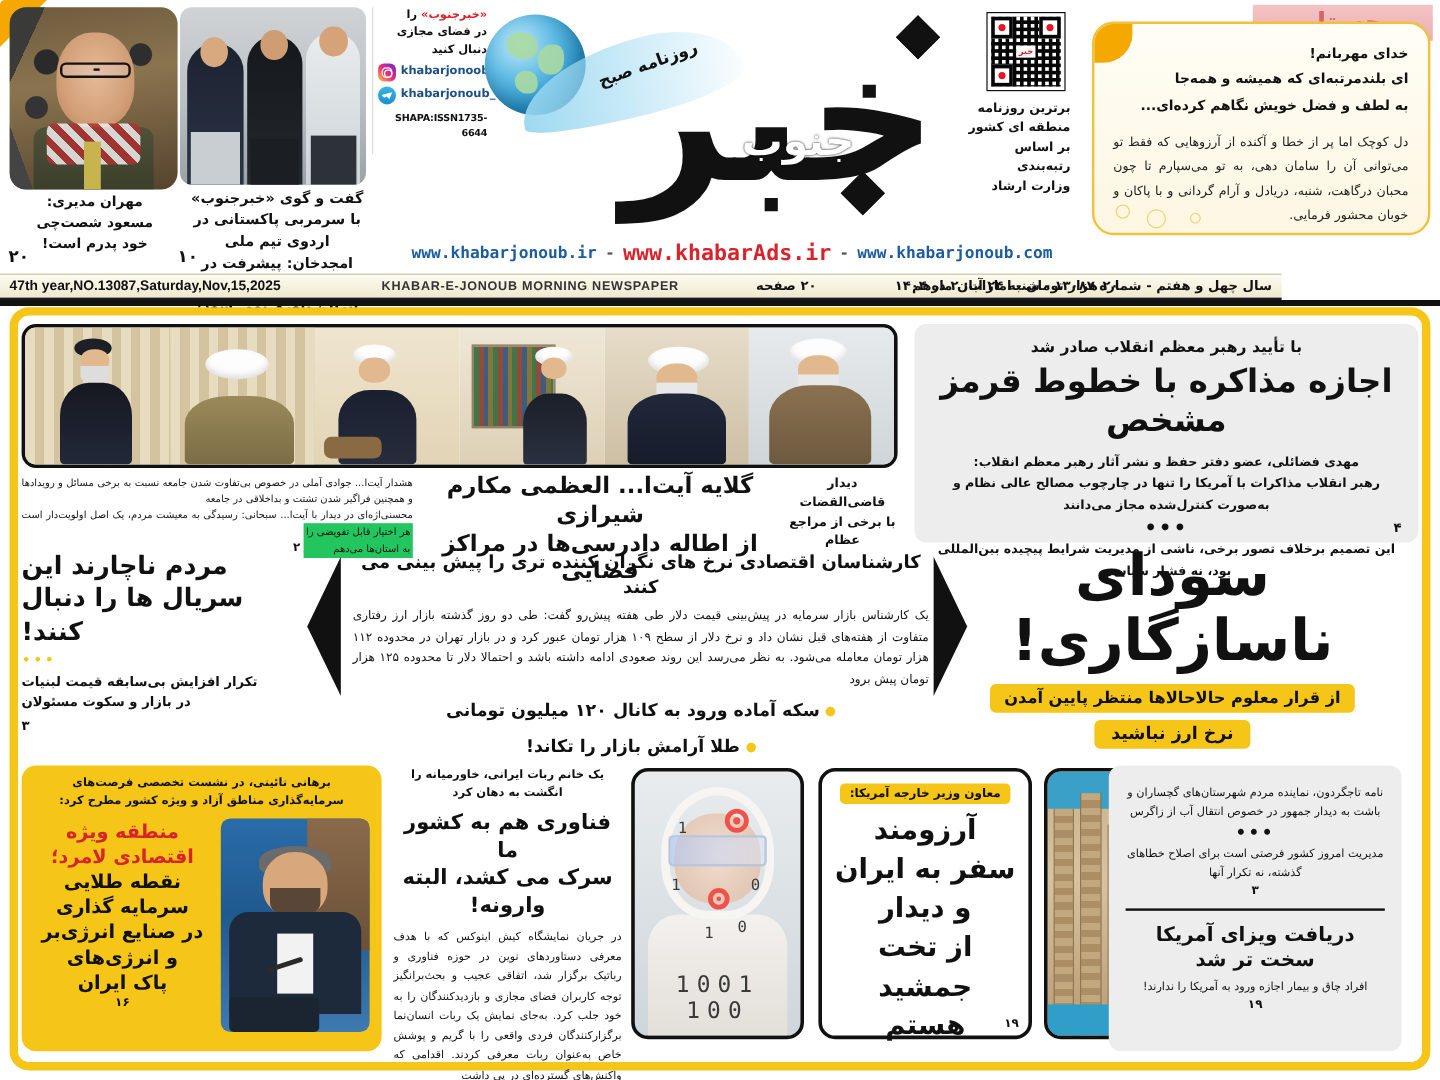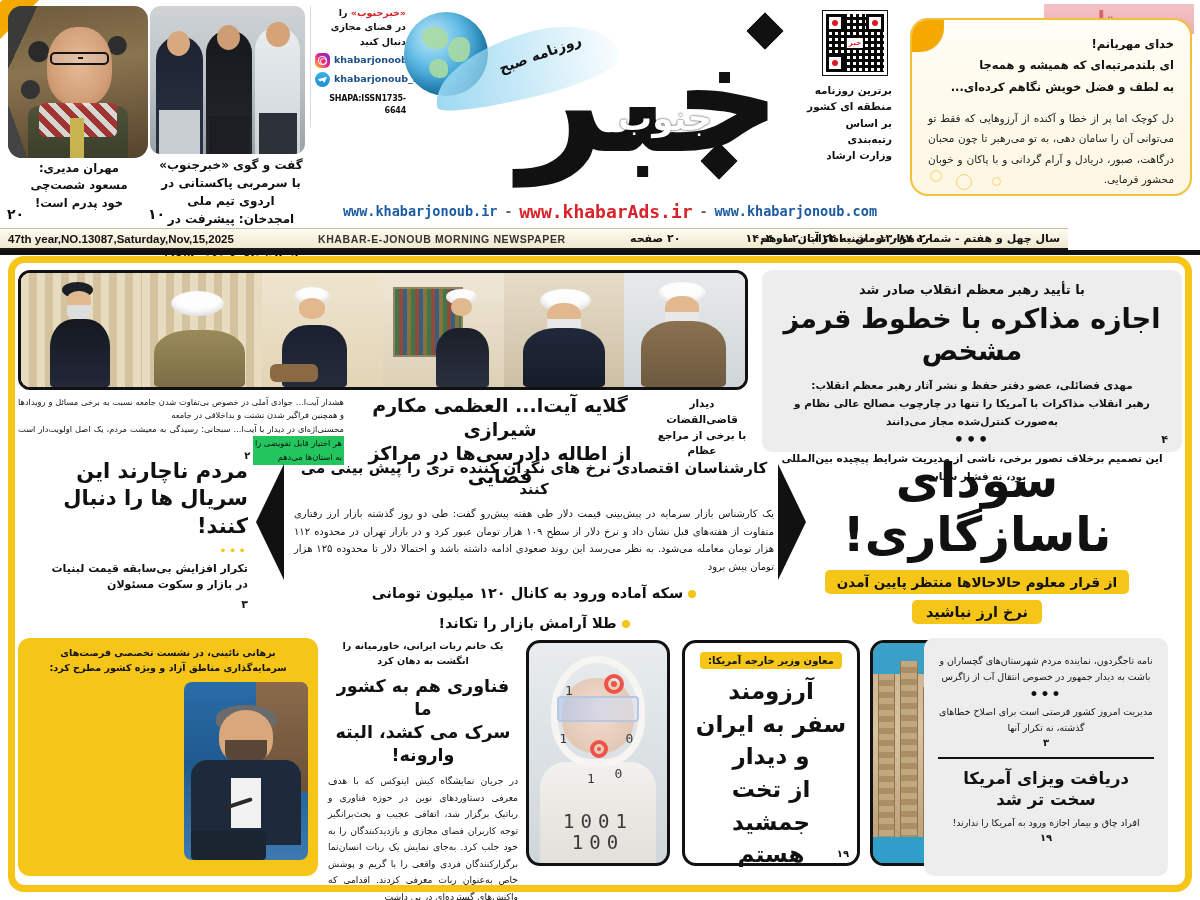--- a/index.html
+++ b/index.html
@@ -301,21 +301,21 @@
   .gb-head { font-size:27px; font-weight:bold; line-height:1.2; margin-bottom:8px; letter-spacing:-.5px;}
   .gb-sub { font-size:10.5px; line-height:1.72; font-weight:bold; }
   .gb-dots { font-size:16px; font-weight:bold; line-height:.6; margin:5px 0 4px; letter-spacing:2px;}
   .gb-sub2 { font-size:10.5px; line-height:1.72; font-weight:bold; }
   .gb-pg { position:absolute; right:14px; bottom:6px; font-size:11px; font-weight:bold; }
 
   
   .band { position:absolute; left:18px; top:202px; width:1150px; height:172px; }
 
   .band-left {
-    position:absolute; left:0; top:0; width:230px; text-align:right; direction:rtl;
+    position:absolute; left:0; top:0; width:230px; text-align:left; direction:rtl;
   }
   .bl-h { font-size:21px; font-weight:bold; line-height:1.3; }
   .bl-s { font-size:11px; font-weight:bold; line-height:1.5; margin-top:6px; }
   .bl-dots { color:#f5c518; font-size:13px; letter-spacing:2px; margin:3px 0; }
   .bl-s2 { font-size:11px; font-weight:bold; line-height:1.5; }
   .bl-pg { font-size:11px; font-weight:bold; margin-top:4px; }
 
   .arrow-left {
     position:absolute; left:238px; top:6px; width:0; height:0;
     border-top:58px solid transparent; border-bottom:58px solid transparent;
@@ -540,21 +540,21 @@
 بر اساس
 رتبه‌بندی
 وزارت ارشاد</div>
 
     <div class="jostar-wrap">
       <div class="jostar-head">جستار</div>
       <div class="jostar-card">
         <div class="jostar-p1" style="white-space:pre-line">خدای مهربانم!
 ای بلندمرتبه‌ای که همیشه و همه‌جا
 به لطف و فضل خویش نگاهم کرده‌ای...</div>
-        <div class="jostar-p2">دل کوچک اما پر از خطا و آکنده از آرزوهایی که فقط تو می‌توانی آن را سامان دهی، به تو می‌رهبر تا چون محبان درگاهت، صبور، دریادل و آرام گردانی و با پاکان و خوبان محشور فرمایی.</div>
+        <div class="jostar-p2">دل کوچک اما پر از خطا و آکنده از آرزوهایی که فقط تو می‌توانی آن را سامان دهی، به تو می‌سپارم تا چون محبان درگاهت، شنبه، دریادل و آرام گردانی و با پاکان و خوبان محشور فرمایی.</div>
         <span class="bub bub1"></span>
         <span class="bub bub2"></span>
         <span class="bub bub3"></span>
       </div>
     </div>
   </div>
 
   <div class="infobar">
     <span class="ib ib-en">47th year,NO.13087,Saturday,Nov,15,2025</span>
     <span class="ib ib-en2">KHABAR-E-JONOUB MORNING NEWSPAPER</span>
@@ -673,20 +673,30 @@
         <div class="yb-body">
           <div class="yb-photo">
             <span class="bgpanel"></span>
             <span class="hair"></span>
             <span class="head"></span>
             <span class="beard2"></span>
             <span class="suit2"></span>
             <span class="shirt"></span>
             <span class="mic"></span>
             <span class="desk"></span>
+          </div>
+          <div class="yb-head">
+            <div class="yb-red" style="white-space:pre-line">منطقه ویژه
+اقتصادی لامرد؛</div>
+            <div class="yb-blk" style="white-space:pre-line">نقطه طلایی
+سرمایه گذاری
+در صنایع انرژی‌بر
+و انرژی‌های
+پاک ایران</div>
+            <div class="yb-pg">۱۶</div>
           </div>
         </div>
       </div>
 
       <div class="tech-col">
         <div class="tc-kicker" style="white-space:pre-line">یک خانم ربات ایرانی، خاورمیانه را
 انگشت به دهان کرد</div>
         <div class="tc-head" style="white-space:pre-line">فناوری هم به کشور ما
 سرک می کشد، البته وارونه!</div>
         <div class="tc-body">در جریان نمایشگاه کیش اینوکس که با هدف معرفی دستاوردهای نوین در حوزه فناوری و رباتیک برگزار شد، اتفاقی عجیب و بحث‌برانگیز توجه کاربران فضای مجازی و بازدیدکنندگان را به خود جلب کرد. به‌جای نمایش یک ربات انسان‌نما برگزارکنندگان فردی واقعی را با گریم و پوشش خاص به‌عنوان ربات معرفی کردند. اقدامی که واکنش‌های گسترده‌ای در پی داشت</div>

